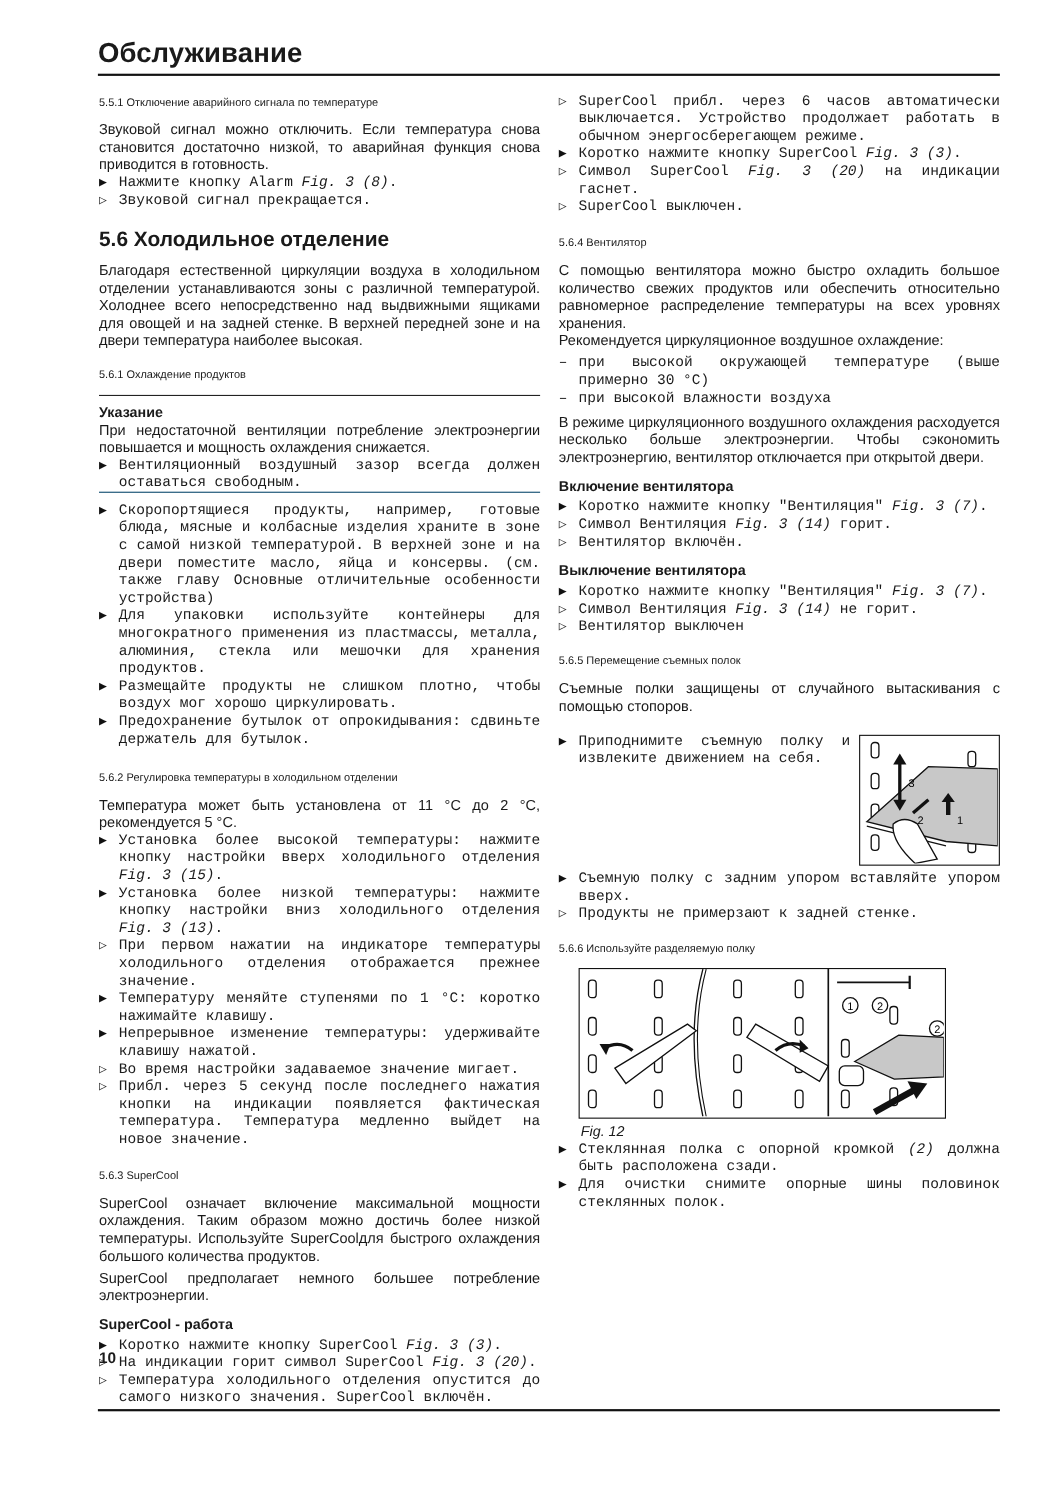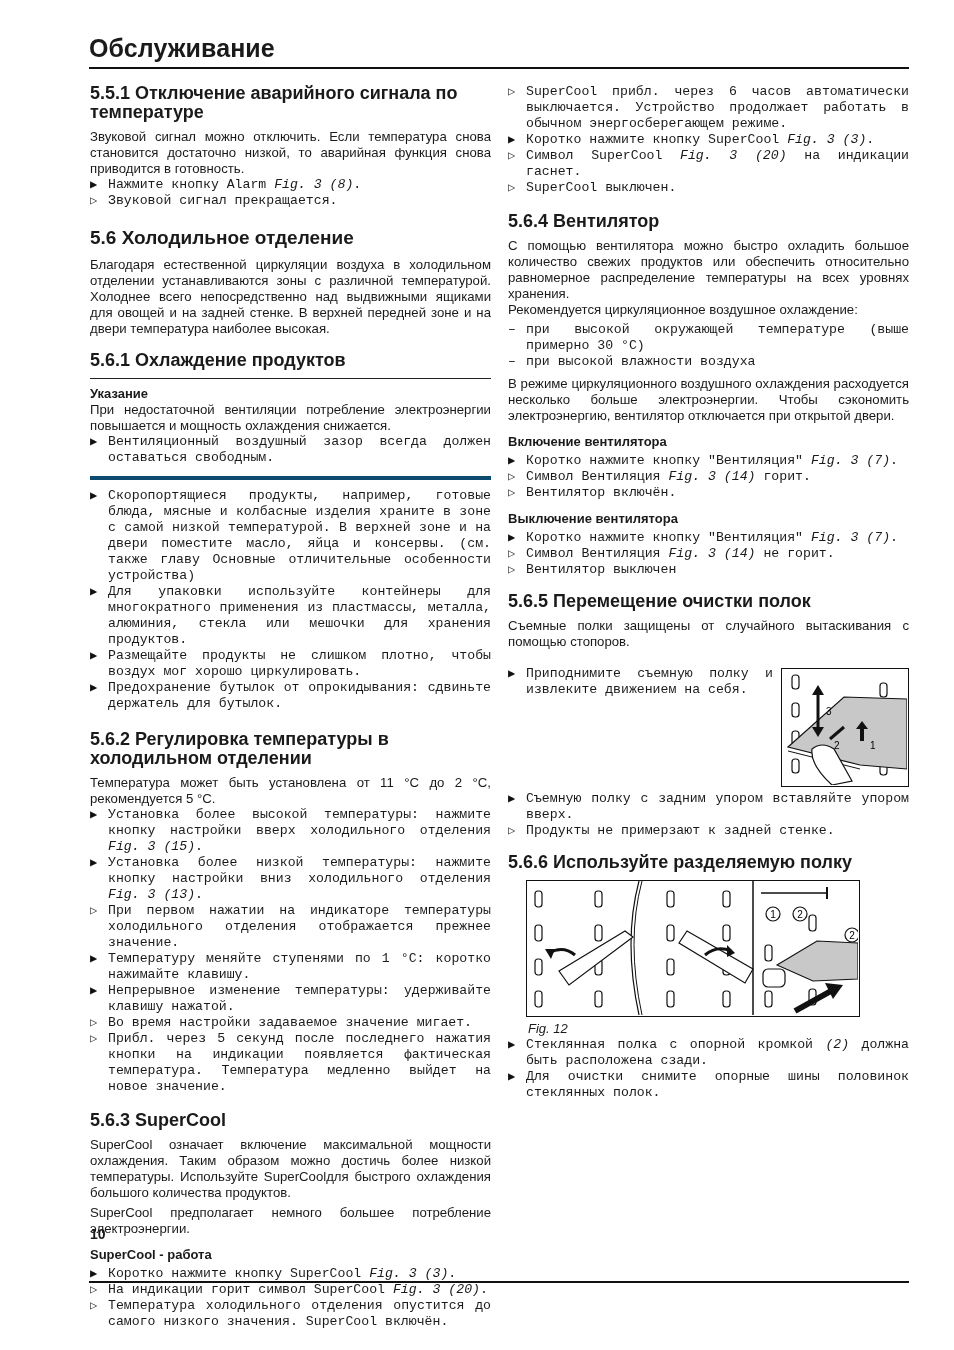--- a/index.html
+++ b/index.html
@@ -10,33 +10,33 @@
   .bottom-rule { position: absolute; left: 89px; top: 1281px; width: 820px; height: 2px; background: #111; }
   .page-num { position: absolute; left: 90px; top: 1226px; font-size: 14px; font-weight: bold; }
 
   .col { position: absolute; top: 84px; width: 401px; }
   .col-left { left: 90px; }
   .col-right { left: 508px; }
 
   .col p { margin: 0; font-size: 13.2px; line-height: 16px; text-align: justify; }
   .col p + p { margin-top: 4px; }
   h2.sec { font-size: 19px; font-weight: bold; margin: 18px 0 8px 0; line-height: 22px; }
-  h3.sub { font-size: 18px; font-weight: bold; margin: 14px 0 7px 0; line-height: 19px; }
+  h3.sub { font-size: 10px; font-weight: normal; margin: 14px 0 7px 0; line-height: 19px; }
   h3.sub.first { margin-top: 0; }
   h4.minor { font-size: 13px; font-weight: bold; margin: 10px 0 3px 0; line-height: 16px; }
 
   ul.steps { list-style: none; margin: 0; padding: 0; font-family: Liberation Mono, monospace; }
   ul.steps li { position: relative; padding-left: 18px; font-size: 13.2px; line-height: 16px; text-align: justify; }
   .mk { position: absolute; left: 0; top: 0; width: 14px; font-size: 12px; line-height: 16px; }
   .mk.act::before { content: "\25B6"; color: #111; font-size: 12px; }
   .mk.res::before { content: "\25B7"; color: #333; font-size: 12px; }
   .mk.dash::before { content: "\2013"; color: #111; font-size: 13px; }
   em { font-style: italic; }
 
-  .notice { border-top: 1px solid #222; border-bottom: 4px solid #0c4a6e; padding: 7px 0 10px 0; margin: 8px 0 8px 0; }
+  .notice { border-top: 1px solid #222; border-bottom: 1px solid #0c4a6e; padding: 7px 0 0 0; margin: 8px 0 8px 0; }
   .notice h4 { margin: 0 0 0 0; font-size: 13px; font-weight: bold; line-height: 16px; }
 
   .shelf-row { display: flex; justify-content: space-between; align-items: flex-start; margin-top: 16px; }
   .shelf-row ul { width: 265px; }
   .fig-small { width: 128px; height: 119px; border: 1.5px solid #111; margin-top: 2px; box-sizing: border-box; position: relative; background: #fff; }
   .fig-big { width: 334px; height: 137px; border: 1.5px solid #111; margin: 8px 0 4px 18px; box-sizing: border-box; position: relative; background: #fff; }
   .fig-caption { font-size: 13px; font-style: italic; padding-left: 20px; line-height: 16px; }
   svg { display: block; }
 </style>
 </head>
@@ -121,21 +121,21 @@
     <li><span class="mk res"></span><span>Вентилятор включён.</span></li>
   </ul>
 
   <h4 class="minor">Выключение вентилятора</h4>
   <ul class="steps">
     <li><span class="mk act"></span><span>Коротко нажмите кнопку "Вентиляция" </span><em>Fig. 3 (7)</em><span>.</span></li>
     <li><span class="mk res"></span><span>Символ Вентиляция </span><em>Fig. 3 (14)</em><span> не горит.</span></li>
     <li><span class="mk res"></span><span>Вентилятор выключен</span></li>
   </ul>
 
-  <h3 class="sub" style="margin-top:14px">5.6.5 Перемещение очистки полок</h3>
+  <h3 class="sub" style="margin-top:14px">5.6.5 Перемещение съемных полок</h3>
   <p>Съемные полки защищены от случайного вытаскивания с помощью стопоров.</p>
   <div class="shelf-row">
     <ul class="steps">
       <li><span class="mk act"></span><span>Приподнимите съемную полку и извлеките движением на себя.</span></li>
     </ul>
     <div class="fig-small">
       <svg width="125" height="116" viewBox="0 0 125 116">
         <g fill="#fff" stroke="#111" stroke-width="1.2">
           <rect x="10" y="6" width="7" height="14" rx="3"></rect>
           <rect x="10" y="34" width="7" height="14" rx="3"></rect>

